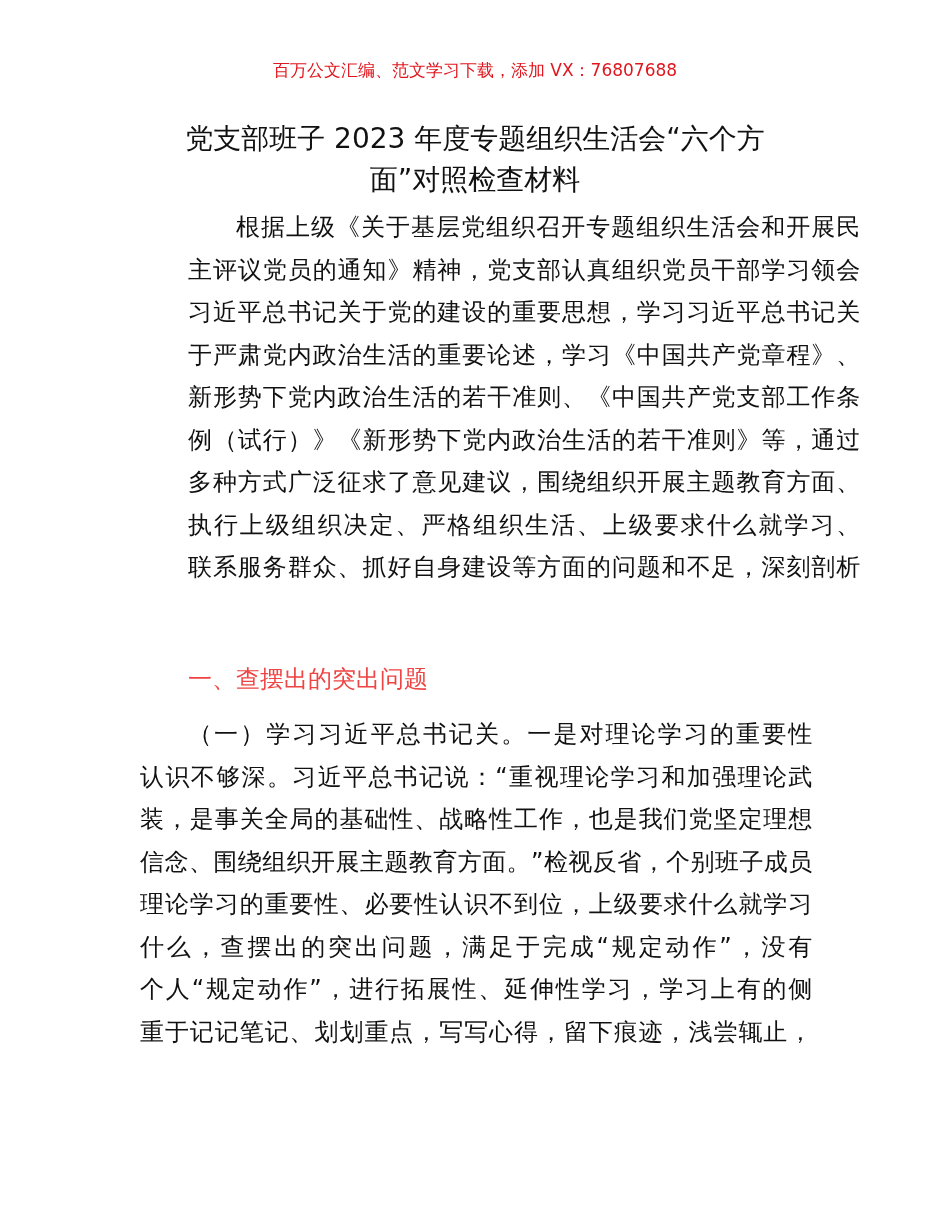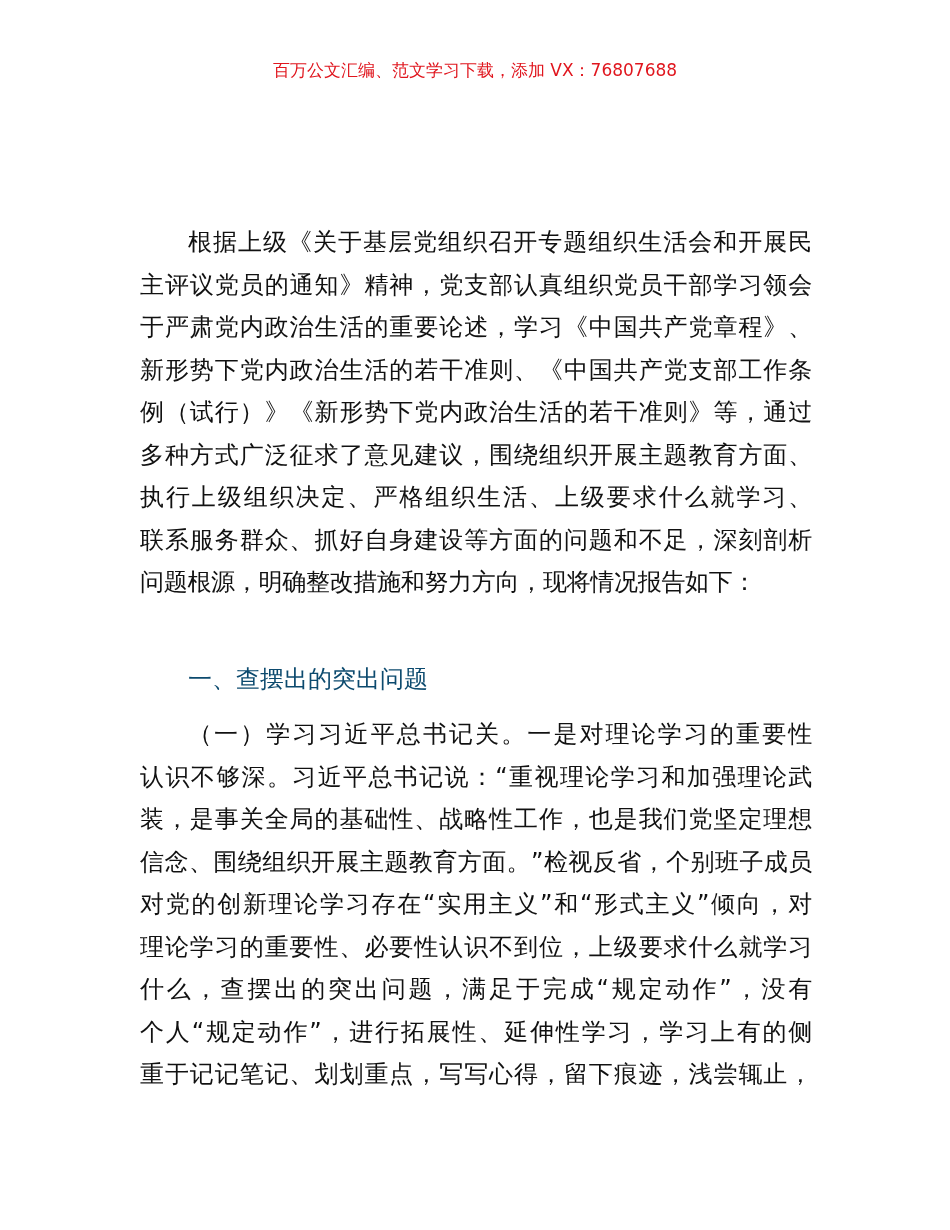--- a/index.html
+++ b/index.html
@@ -63,59 +63,62 @@
       text-align: justify;
       text-align-last: justify;
       letter-spacing: -0.3px;
     }
     .line.indent {
       padding-left: 48px;
     }
     .line.last {
       text-align-last: left;
     }
-    #intro { top: 221px; }
+    #intro { top: 206px; margin-left: 48px; }
     #section-heading {
       position: absolute;
       top: 658px;
       left: 188px;
       font-size: 24px;
       line-height: 42.5px;
-      color: #0c4a6e;
+      color: #ef4444;
       white-space: nowrap;
     }
     #section-one { top: 713px; }
   </style>
 </head>
 <body>
 
 <div class="page">
 
   <div class="promo">百万公文汇编、范文学习下载，添加 VX：76807688</div>
 
+  <div class="title">
+    <span class="tline">党支部班子 2023 年度专题组织生活会“六个方</span>
+    <span class="tline">面”对照检查材料</span>
+  </div>
 
   <div class="body-text" id="intro">
     <span class="line indent">根据上级《关于基层党组织召开专题组织生活会和开展民</span>
     <span class="line">主评议党员的通知》精神，党支部认真组织党员干部学习领会</span>
+    <span class="line">习近平总书记关于党的建设的重要思想，学习习近平总书记关</span>
     <span class="line">于严肃党内政治生活的重要论述，学习《中国共产党章程》、</span>
     <span class="line">新形势下党内政治生活的若干准则、《中国共产党支部工作条</span>
     <span class="line">例（试行）》《新形势下党内政治生活的若干准则》等，通过</span>
     <span class="line">多种方式广泛征求了意见建议，围绕组织开展主题教育方面、</span>
     <span class="line">执行上级组织决定、严格组织生活、上级要求什么就学习、</span>
     <span class="line">联系服务群众、抓好自身建设等方面的问题和不足，深刻剖析</span>
-    <span class="line last">问题根源，明确整改措施和努力方向，现将情况报告如下：</span>
   </div>
 
   <div id="section-heading">一、查摆出的突出问题</div>
 
   <div class="body-text" id="section-one">
     <span class="line indent">（一）学习习近平总书记关。一是对理论学习的重要性</span>
     <span class="line">认识不够深。习近平总书记说：“重视理论学习和加强理论武</span>
     <span class="line">装，是事关全局的基础性、战略性工作，也是我们党坚定理想</span>
     <span class="line">信念、围绕组织开展主题教育方面。”检视反省，个别班子成员</span>
-    <span class="line">对党的创新理论学习存在“实用主义”和“形式主义”倾向，对</span>
     <span class="line">理论学习的重要性、必要性认识不到位，上级要求什么就学习</span>
     <span class="line">什么，查摆出的突出问题，满足于完成“规定动作”，没有</span>
     <span class="line">个人“规定动作”，进行拓展性、延伸性学习，学习上有的侧</span>
     <span class="line">重于记记笔记、划划重点，写写心得，留下痕迹，浅尝辄止，</span>
   </div>
 
 </div>
 
 </body></html>

